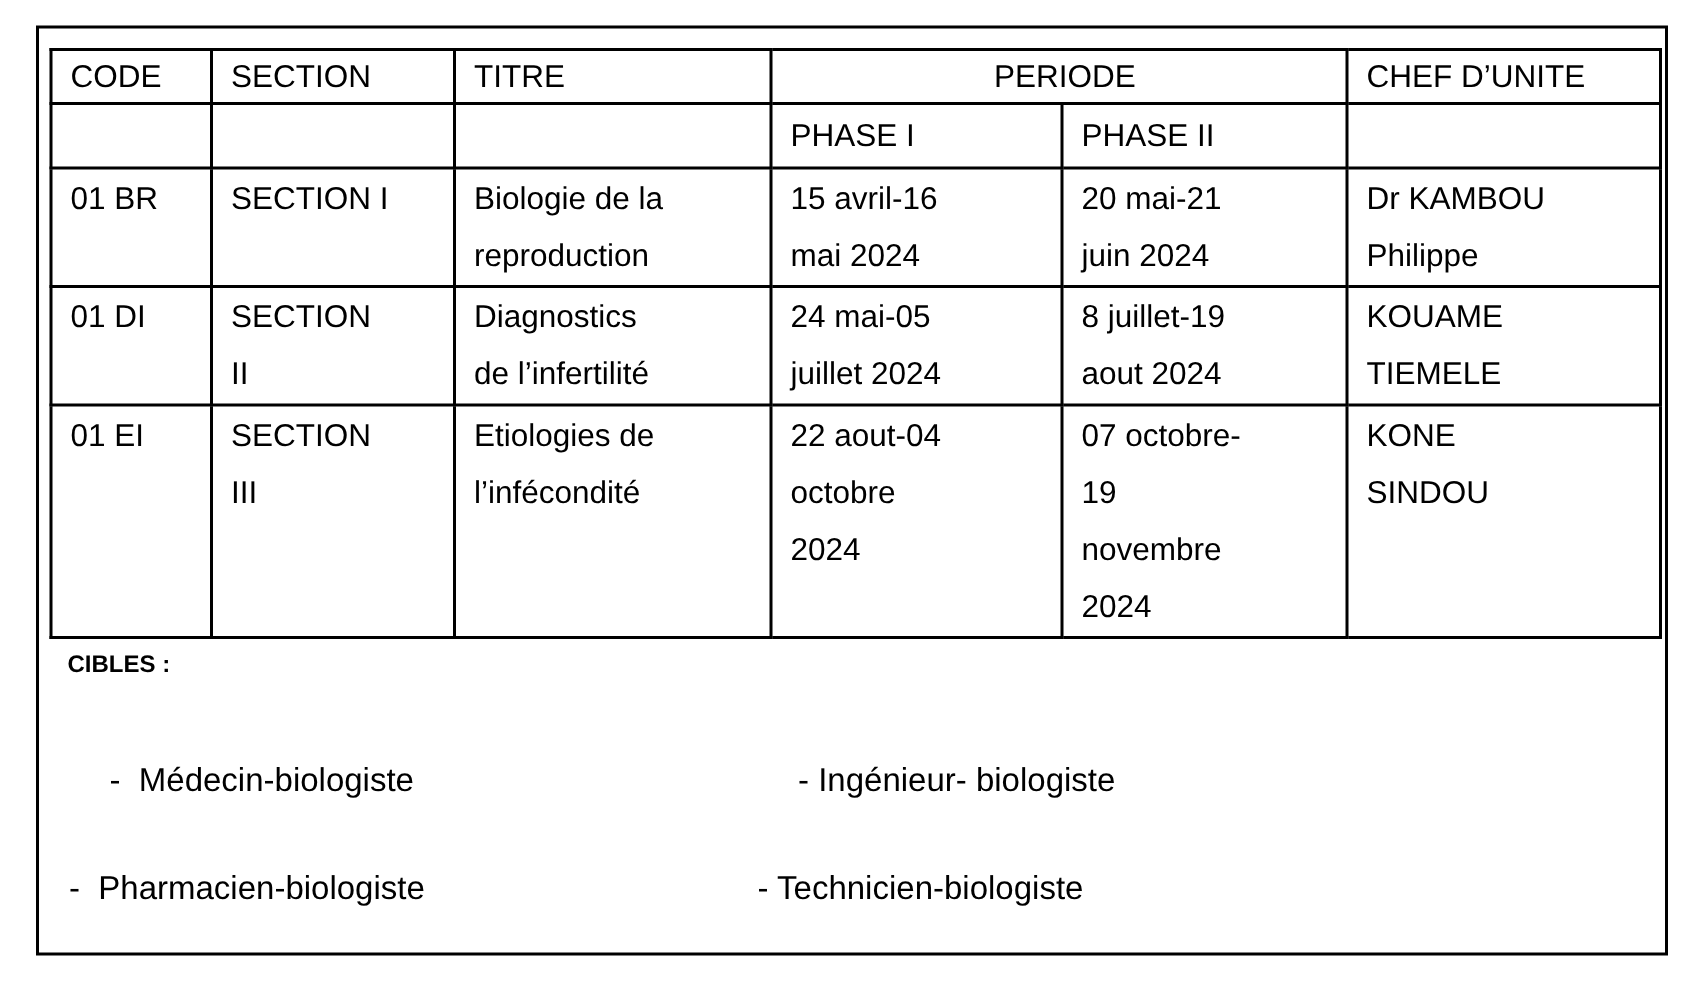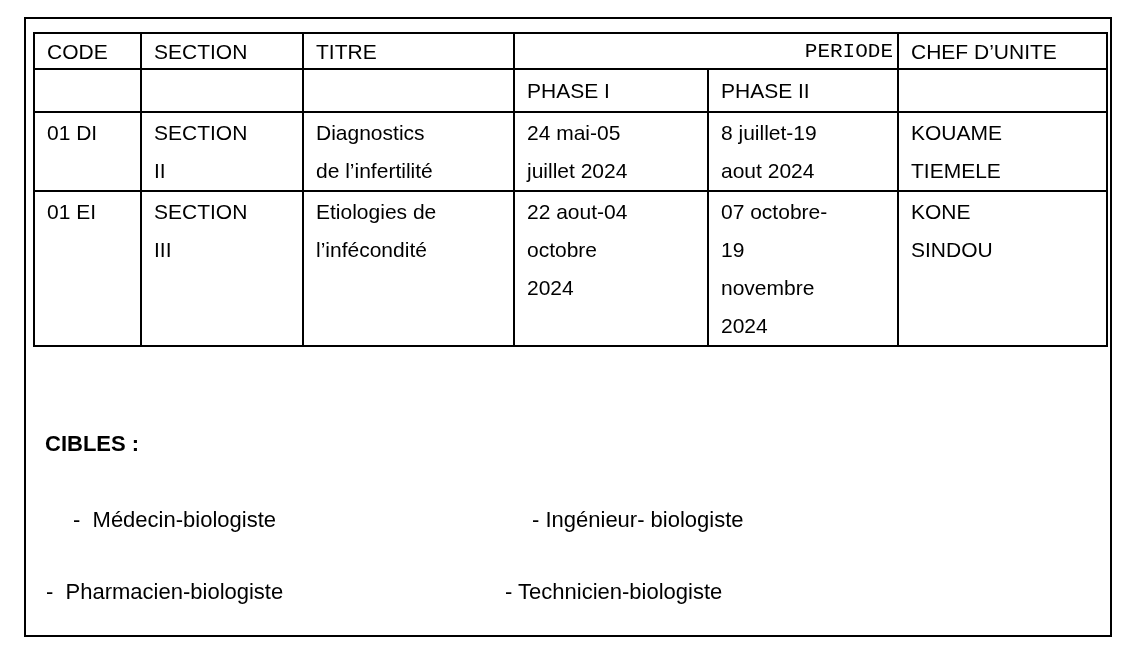--- a/index.html
+++ b/index.html
@@ -22,24 +22,24 @@
     padding:1px 4px 0 12px;
     white-space:pre-line; overflow:hidden;
   }
   tr.hrow1 { height:28px; }
   tr.hrow1 td { line-height:33px; }
   tr.hrow2 { height:42px; }
   tr.hrow2 td { line-height:40px;margin-left:33px; }
   tr.drow1 { height:77px; }
   tr.drow2 { height:77px; }
   tr.drow3 { height:155px;padding-left:40px; }
-  td.center { text-align:right; padding-left:4px;font-family:Liberation Mono, monospace; }
+  td.center { text-align:center; padding-left:4px; }
   .cibles-title {
     position:absolute; left:19px; top:406px;
-    font-size:22px; font-weight:bold; line-height:38px;
+    font-size:16px; font-weight:bold; line-height:38px;
   }
   .cibles-line { position:absolute; left:0; width:100%; height:38px; }
   .cibles-line.first  { top:482px;margin-left:27px; }
   .cibles-line.second { top:554px;text-align:right; }
   .cible-item { position:absolute; font-size:22px; line-height:38px; white-space:pre; }
   .cible-item.left  { left:20px; }
   .cible-item.right { left:479px; }
 </style>
 </head>
 <body>
@@ -63,20 +63,32 @@
         <td colspan="2" class="center">PERIODE</td>
         <td>CHEF D’UNITE</td>
       </tr>
       <tr class="hrow2">
         <td></td>
         <td></td>
         <td></td>
         <td>PHASE I</td>
         <td>PHASE II</td>
         <td></td>
+      </tr>
+      <tr class="drow1">
+        <td>01 BR</td>
+        <td>SECTION I</td>
+        <td>Biologie de la
+reproduction</td>
+        <td>15 avril-16
+mai 2024</td>
+        <td>20 mai-21
+juin 2024</td>
+        <td>Dr KAMBOU
+Philippe</td>
       </tr>
       <tr class="drow2">
         <td>01 DI</td>
         <td>SECTION
 II</td>
         <td>Diagnostics
 de l’infertilité</td>
         <td>24 mai-05
 juillet 2024</td>
         <td>8 juillet-19

